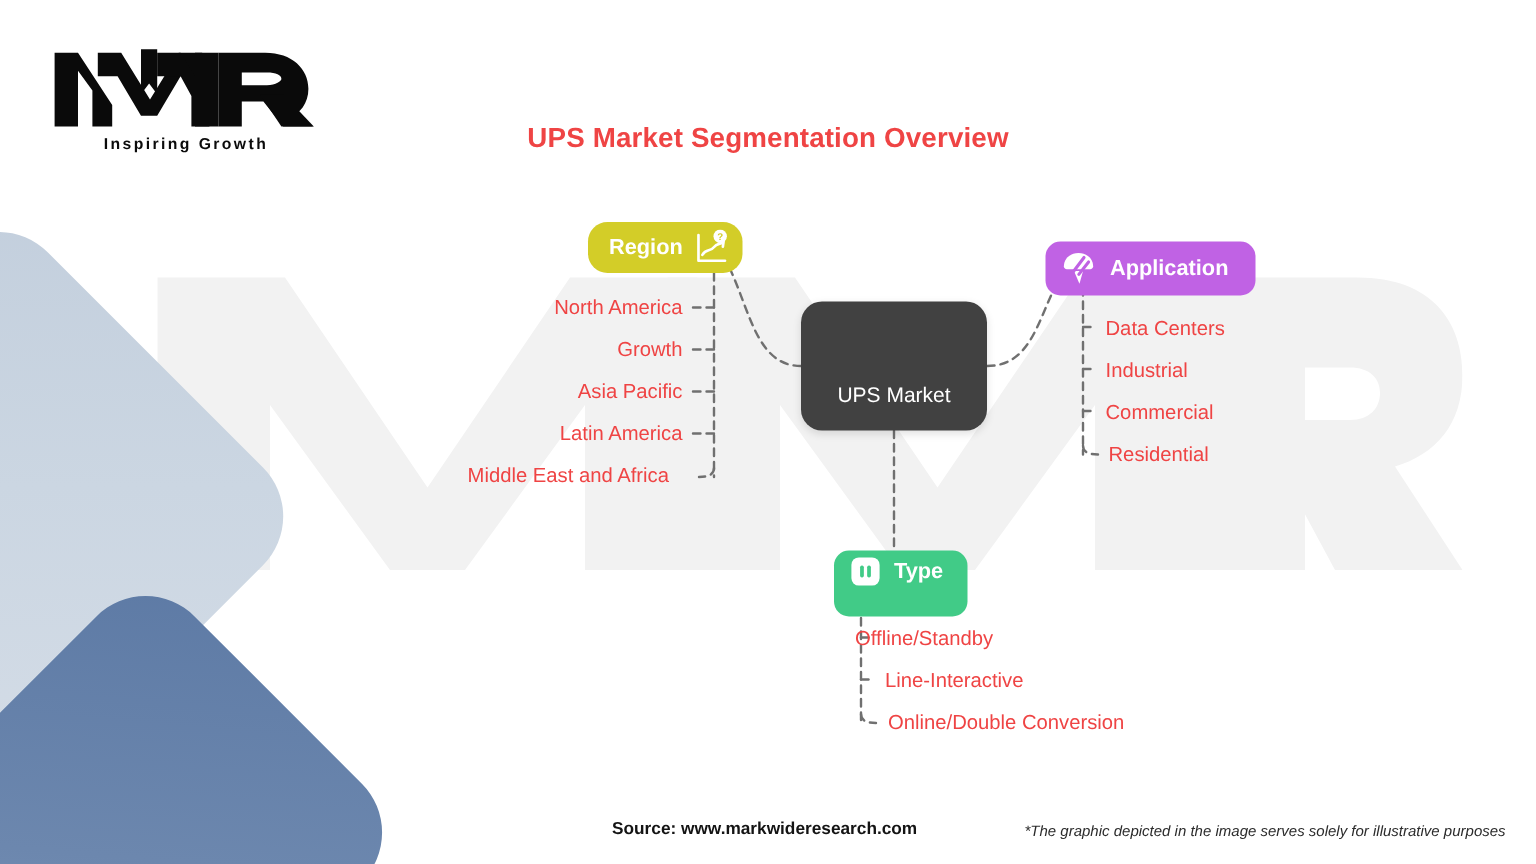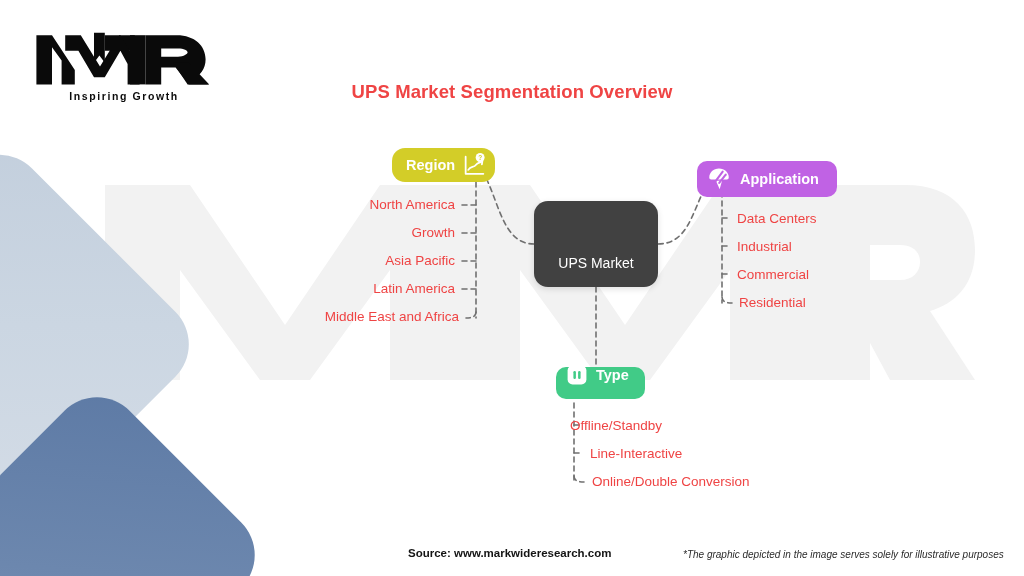--- a/index.html
+++ b/index.html
@@ -77,21 +77,21 @@
     left:392px; top:148px; height:34px;
     background:#d3cd28;
     padding:0 8px 0 14px; gap:7px;border-radius:13px;
   }
   .node-application {
     left:697px; top:161px; height:36px;
     background:#c062e4;
     padding:0 18px 0 9px; gap:8px;
   }
   .node-type {
-    left:556px; top:367px; height:32px;
+    left:556px; top:367px; height:44px;
     background:#41cb87;
     padding:0 16px 16px 9px; gap:7px;
   }
 
   .node-center {
     position:absolute;
     left:534px; top:201px;
     width:124px; height:86px;
     background:#414141;
     border-radius:14px;
@@ -200,21 +200,21 @@
       <path d="M16.2 7.4 L19.6 7.6 L19.1 11"></path>
     </g>
     <circle cx="17.4" cy="4.3" r="4.3" fill="#ffffff"></circle>
     <text x="17.4" y="6.6" font-family="Liberation Sans, sans-serif" font-size="6.2" font-weight="bold" fill="#d3cd28" text-anchor="middle">?</text>
   </svg>
 </div>
 <div class="leaf leaf-right" style="right:569px; top:197px;">North America</div>
 <div class="leaf leaf-right" style="right:569px; top:225px;">Growth</div>
 <div class="leaf leaf-right" style="right:569px; top:253px;">Asia Pacific</div>
 <div class="leaf leaf-right" style="right:569px; top:281px;">Latin America</div>
-<div class="leaf leaf-right" style="right:565px; top:309px;">Middle East and Africa</div>
+<div class="leaf leaf-right" style="right:578px; top:309px;">Middle East and Africa</div>
 
 <div class="node node-application">
   <svg class="icon" width="26" height="26" viewBox="0 0 24 24">
     <path d="M12 2.4 C6.9 2.4 3 6.1 3 10.6 C3 11.6 3.8 12.4 4.8 12.4 L19.2 12.4 C20.2 12.4 21 11.6 21 10.6 C21 6.1 17.1 2.4 12 2.4 Z" fill="#ffffff"></path>
     <path d="M9.2 13.6 L14.8 13.6 L12.6 21.4 L9.2 13.6 Z" fill="#ffffff"></path>
     <path d="M15.4 5.2 L8.2 14.8" stroke="#c062e4" stroke-width="1.9" stroke-linecap="round"></path>
     <path d="M18.2 8.0 L12.2 15.6" stroke="#c062e4" stroke-width="1.9" stroke-linecap="round"></path>
   </svg>
   <span class="node-label">Application</span>
 </div>

